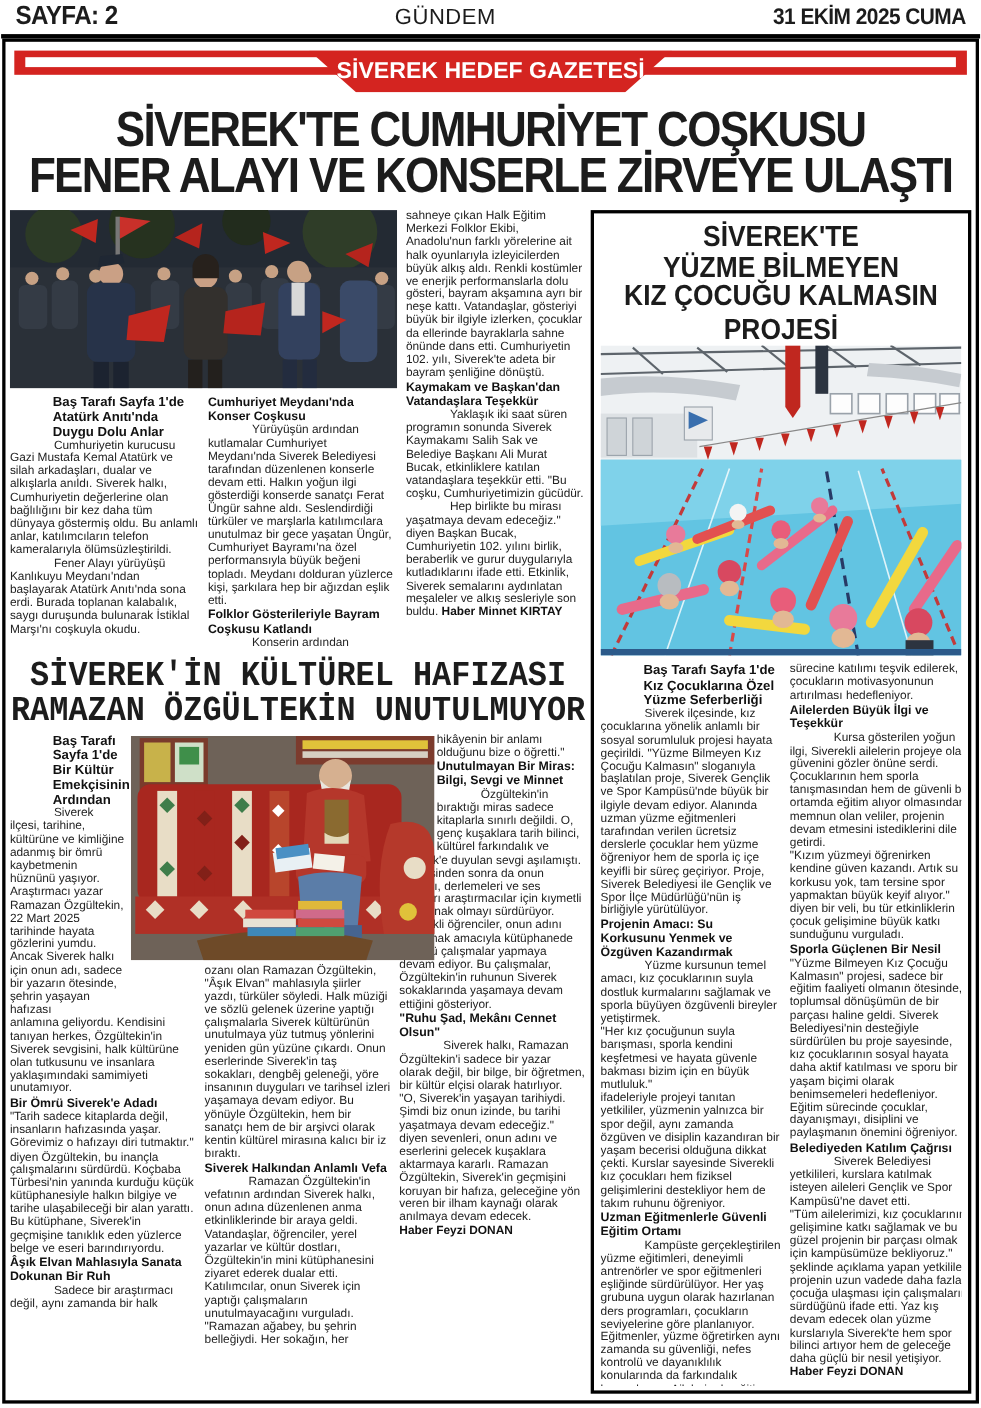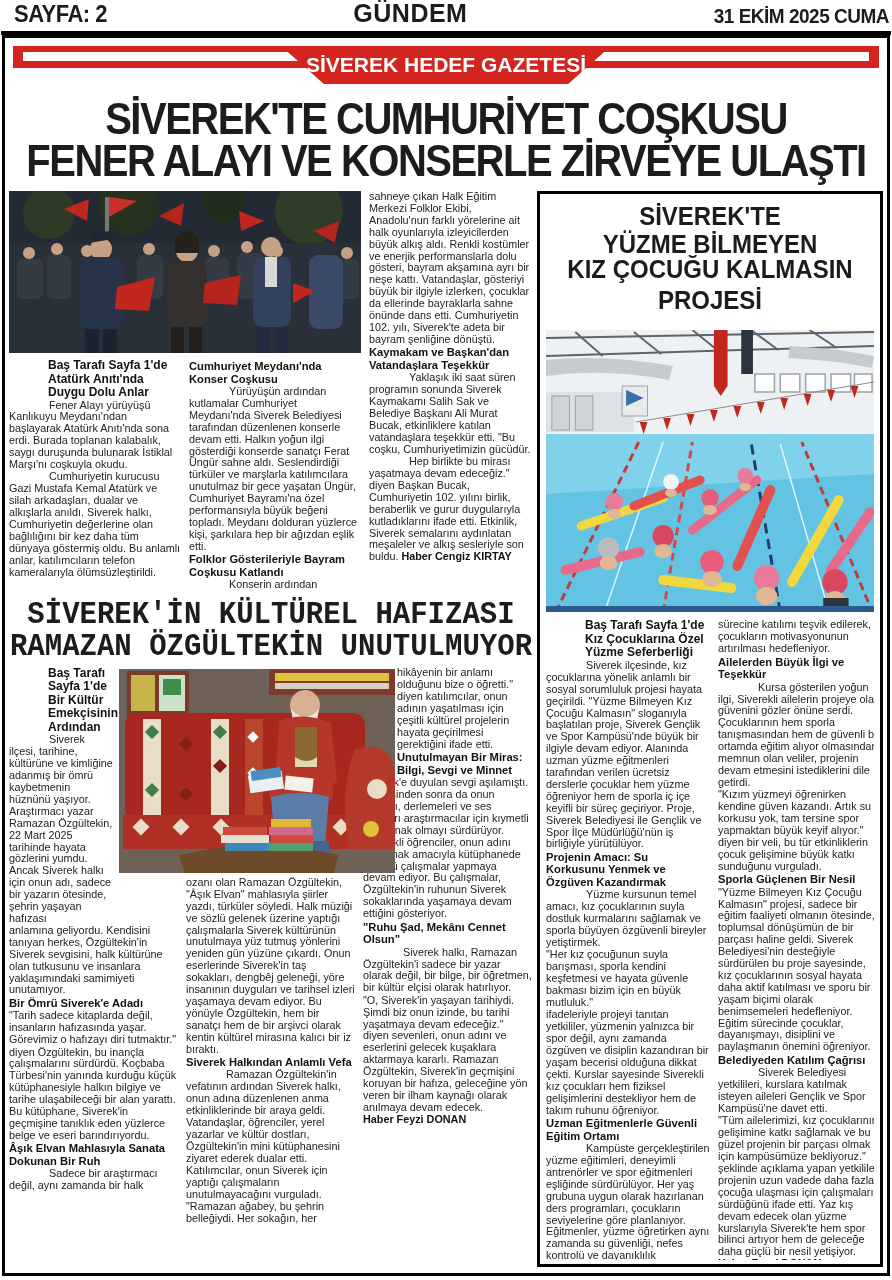--- a/index.html
+++ b/index.html
@@ -1,22 +1,22 @@
 <!DOCTYPE html>
 <html><head>
 <meta charset="utf-8">
 <style>
   * { margin:0; padding:0; box-sizing:border-box; }
   html,body { width:892px; height:1280px; background:#fff; overflow:hidden;
               font-family:"Liberation Sans", sans-serif; color:#1c1c1c; }
   
   .topbar { display:flex; justify-content:space-between; align-items:flex-end;
-            padding:7px 3px 3px 14px; height:31px; }
+            padding:7px 14px 3px 14px; height:31px; }
   .pageno { font-size:22px; font-weight:800; letter-spacing:-0.5px; transform:scaleY(1.08); transform-origin:bottom; }
-  .section { font-size:25px; font-weight:700; letter-spacing:0.5px;margin-top:32px; }
+  .section { font-size:20px; font-weight:400; letter-spacing:0.5px;margin-top:32px; }
   .dateline { font-size:19px; font-weight:800; letter-spacing:-0.5px; transform:scaleY(1.08); transform-origin:bottom; }
   .toprule { height:4px; background:#000; margin:0 1px; }
   
   .frame { margin:0 2px; border:3.5px solid #000; height:1241px; overflow:hidden;
            position:relative; display:flex; flex-direction:column; }
   
   .ribbon { position:relative; height:42px; margin:5px 8px 0 8px; flex:none; }
   .ribbon-band { position:absolute; top:3px; left:0; right:0; height:22px; background:var(--red); }
   .ribbon-stripe { position:absolute; top:9px; left:10px; right:10px; height:9px; background:#fff; }
   .ribbon-tab { position:absolute; top:3px; left:50%; transform:translateX(-50%);
@@ -51,21 +51,21 @@
   
   .a3-body { position:relative; display:flex; gap:8px; flex:1; }
   .a3-body .col { width:169px; flex:none; }
   .a3-photo { position:absolute; left:110px; top:2px; width:276px; height:204px; }
   .narrowL { width:104px; }
   .narrowR { margin-left:34px; }
   .spacer206 { height:210px; }
   
   .sidebar { flex:1; border:3.5px solid #000; margin-bottom:6px; padding:4px 6px;
              display:flex; flex-direction:column; overflow:hidden; }
-  .s-title { text-align:center; margin:4px 0 18px 0; flex:none; }
+  .s-title { text-align:center; margin:4px 0 2px 0; flex:none; }
   .s-title div { font-size:24px; font-weight:800; letter-spacing:0; line-height:1.15;
                  transform:scaleY(1.1); transform-origin:center; }
   .s-photo { width:100%; height:282px; display:block; flex:none; }
   .s-cols { display:flex; gap:8px; margin-top:7px; flex:1; overflow:hidden; }
   .s-cols .col { width:164px; flex:none; }
   p.bp + p.bp, .subhead + p.bp, p.bp + .subhead { margin-top:0.5px; }
 </style>
 </head>
 <body>
 
@@ -152,36 +152,36 @@
             <rect x="256" y="66" width="12" height="30" fill="#d8d8d8"></rect>
             <rect x="248" y="136" width="13" height="26" fill="#232c3f"></rect>
               <rect x="266" y="136" width="13" height="26" fill="#232c3f"></rect>
             <rect x="300" y="64" width="34" height="74" rx="9" fill="#3a4a68"></rect>
             <polygon points="284,92 306,100 284,112" fill="#c0271f"></polygon>
           </svg>
           <div class="a1-cols">
             <section class="col">
               <div class="leadin">Baş Tarafı Sayfa 1'de</div>
               <div class="leadin">Atatürk Anıtı'nda Duygu Dolu Anlar</div>
+              <p class="bp ind">Cumhuriyetin kurucusu Gazi Mustafa Kemal Atatürk ve silah arkadaşları, dualar ve alkışlarla anıldı. Siverek halkı, Cumhuriyetin değerlerine olan bağlılığını bir kez daha tüm dünyaya göstermiş oldu. Bu anlamlı anlar, katılımcıların telefon kameralarıyla ölümsüzleştirildi.</p>
               <p class="bp ind">Fener Alayı yürüyüşü Kanlıkuyu Meydanı'ndan başlayarak Atatürk Anıtı'nda sona erdi. Burada toplanan kalabalık, saygı duruşunda bulunarak İstiklal Marşı'nı coşkuyla okudu.</p>
-              <p class="bp ind">Cumhuriyetin kurucusu Gazi Mustafa Kemal Atatürk ve silah arkadaşları, dualar ve alkışlarla anıldı. Siverek halkı, Cumhuriyetin değerlerine olan bağlılığını bir kez daha tüm dünyaya göstermiş oldu. Bu anlamlı anlar, katılımcıların telefon kameralarıyla ölümsüzleştirildi.</p>
             </section>
             <section class="col">
               <h4 class="subhead">Cumhuriyet Meydanı'nda Konser Coşkusu</h4>
               <p class="bp ind">Yürüyüşün ardından kutlamalar Cumhuriyet Meydanı'nda Siverek Belediyesi tarafından düzenlenen konserle devam etti. Halkın yoğun ilgi gösterdiği konserde sanatçı Ferat Üngür sahne aldı. Seslendirdiği türküler ve marşlarla katılımcılara unutulmaz bir gece yaşatan Üngür, Cumhuriyet Bayramı'na özel performansıyla büyük beğeni topladı. Meydanı dolduran yüzlerce kişi, şarkılara hep bir ağızdan eşlik etti.</p>
               <h4 class="subhead">Folklor Gösterileriyle Bayram Coşkusu Katlandı</h4>
               <p class="bp ind">Konserin ardından</p>
             </section>
           </div>
         </div>
         <section class="a1-col3">
           <p class="bp">sahneye çıkan Halk Eğitim Merkezi Folklor Ekibi, Anadolu'nun farklı yörelerine ait halk oyunlarıyla izleyicilerden büyük alkış aldı. Renkli kostümler ve enerjik performanslarla dolu gösteri, bayram akşamına ayrı bir neşe kattı. Vatandaşlar, gösteriyi büyük bir ilgiyle izlerken, çocuklar da ellerinde bayraklarla sahne önünde dans etti. Cumhuriyetin 102. yılı, Siverek'te adeta bir bayram şenliğine dönüştü.</p>
           <h4 class="subhead">Kaymakam ve Başkan'dan Vatandaşlara Teşekkür</h4>
           <p class="bp ind">Yaklaşık iki saat süren programın sonunda Siverek Kaymakamı Salih Sak ve Belediye Başkanı Ali Murat Bucak, etkinliklere katılan vatandaşlara teşekkür etti. "Bu coşku, Cumhuriyetimizin gücüdür.</p>
-          <p class="bp ind"><span>Hep birlikte bu mirası yaşatmaya devam edeceğiz." diyen Başkan Bucak, Cumhuriyetin 102. yılını birlik, beraberlik ve gurur duygularıyla kutladıklarını ifade etti. Etkinlik, Siverek semalarını aydınlatan meşaleler ve alkış sesleriyle son buldu.</span> <b class="byline">Haber Cengiz KIRTAY</b></p>
+          <p class="bp ind"><span>Hep birlikte bu mirası yaşatmaya devam edeceğiz." diyen Başkan Bucak, Cumhuriyetin 102. yılını birlik, beraberlik ve gurur duygularıyla kutladıklarını ifade etti. Etkinlik, Siverek semalarını aydınlatan meşaleler ve alkış sesleriyle son buldu.</span> <b class="byline">Haber Minnet KIRTAY</b></p>
         </section>
       </div>
 
       <div class="head2">
         <div>SİVEREK'İN KÜLTÜREL HAFIZASI</div>
         <div>RAMAZAN ÖZGÜLTEKİN UNUTULMUYOR</div>
       </div>
 
       <div class="a3-body">
 
@@ -274,22 +274,22 @@
           <div class="spacer206"></div>
           <p class="bp">ozanı olan Ramazan Özgültekin, "Âşık Elvan" mahlasıyla şiirler yazdı, türküler söyledi. Halk müziği ve sözlü gelenek üzerine yaptığı çalışmalarla Siverek kültürünün unutulmaya yüz tutmuş yönlerini yeniden gün yüzüne çıkardı. Onun eserlerinde Siverek'in taş sokakları, dengbêj geleneği, yöre insanının duyguları ve tarihsel izleri yaşamaya devam ediyor. Bu yönüyle Özgültekin, hem bir sanatçı hem de bir arşivci olarak kentin kültürel mirasına kalıcı bir iz bıraktı.</p>
           <h4 class="subhead">Siverek Halkından Anlamlı Vefa</h4>
           <p class="bp ind">Ramazan Özgültekin'in vefatının ardından Siverek halkı, onun adına düzenlenen anma etkinliklerinde bir araya geldi. Vatandaşlar, öğrenciler, yerel yazarlar ve kültür dostları, Özgültekin'in mini kütüphanesini ziyaret ederek dualar etti. Katılımcılar, onun Siverek için yaptığı çalışmaların unutulmayacağını vurguladı.</p>
           <p class="bp">"Ramazan ağabey, bu şehrin belleğiydi. Her sokağın, her</p>
         </section>
 
         <section class="col">
           <div class="narrowR">
             <p class="bp">hikâyenin bir anlamı olduğunu bize o öğretti."</p>
-            <p class="bp">diyen katılımcılar, onun adının yaşatılması için çeşitli kültürel projelerin hayata geçirilmesi gerektiğini ifade etti.</p>
             <h4 class="subhead">Unutulmayan Bir Miras: Bilgi, Sevgi ve Minnet</h4>
+            <p class="bp ind">Özgültekin'in bıraktığı miras sadece kitaplarla sınırlı değildi. O, genç kuşaklara tarih bilinci, kültürel farkındalık ve</p>
           </div>
           <p class="bp">Siverek'e duyulan sevgi aşılamıştı. Kendisinden sonra da onun yazıları, derlemeleri ve ses kayıtları araştırmacılar için kıymetli bir kaynak olmayı sürdürüyor. Siverekli öğrenciler, onun adını yaşatmak amacıyla kütüphanede gönüllü çalışmalar yapmaya devam ediyor. Bu çalışmalar, Özgültekin'in ruhunun Siverek sokaklarında yaşamaya devam ettiğini gösteriyor.</p>
           <h4 class="subhead">"Ruhu Şad, Mekânı Cennet Olsun"</h4>
           <p class="bp ind">Siverek halkı, Ramazan Özgültekin'i sadece bir yazar olarak değil, bir bilge, bir öğretmen, bir kültür elçisi olarak hatırlıyor.</p>
           <p class="bp">"O, Siverek'in yaşayan tarihiydi. Şimdi biz onun izinde, bu tarihi yaşatmaya devam edeceğiz." diyen sevenleri, onun adını ve eserlerini gelecek kuşaklara aktarmaya kararlı. Ramazan Özgültekin, Siverek'in geçmişini koruyan bir hafıza, geleceğine yön veren bir ilham kaynağı olarak anılmaya devam edecek.</p>
           <p class="bp"><b class="byline">Haber Feyzi DONAN</b></p>
         </section>
       </div>
 
     </div>

